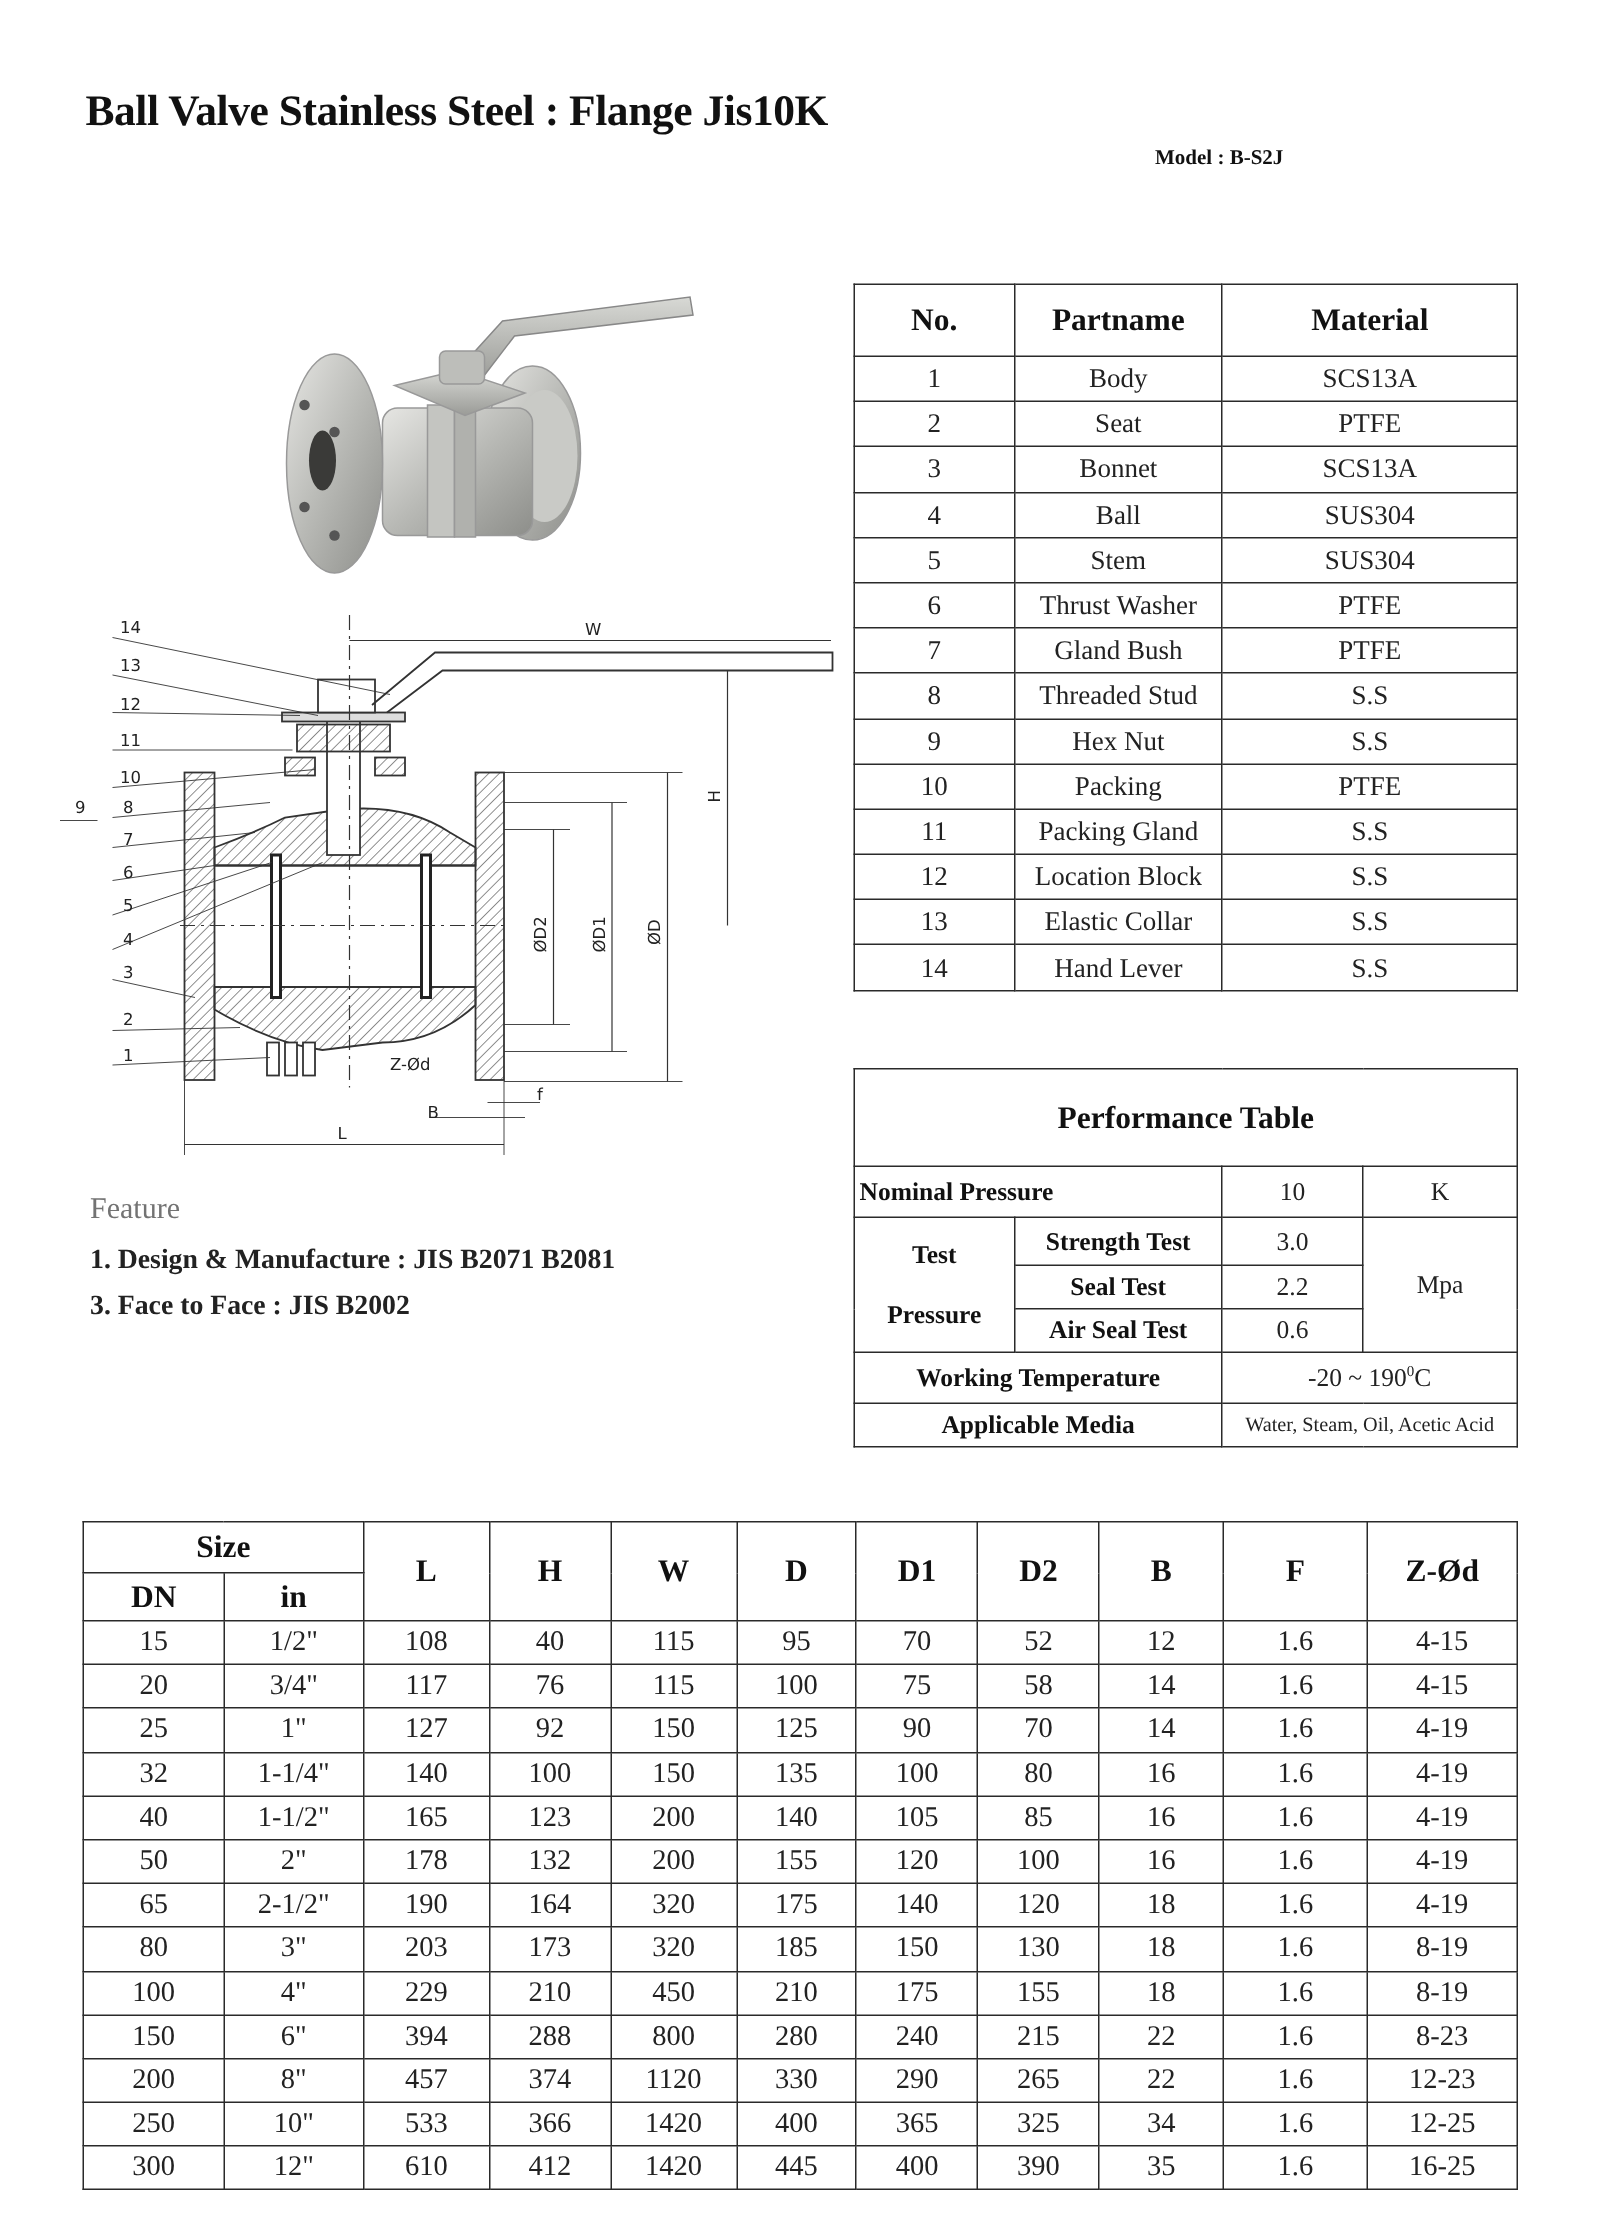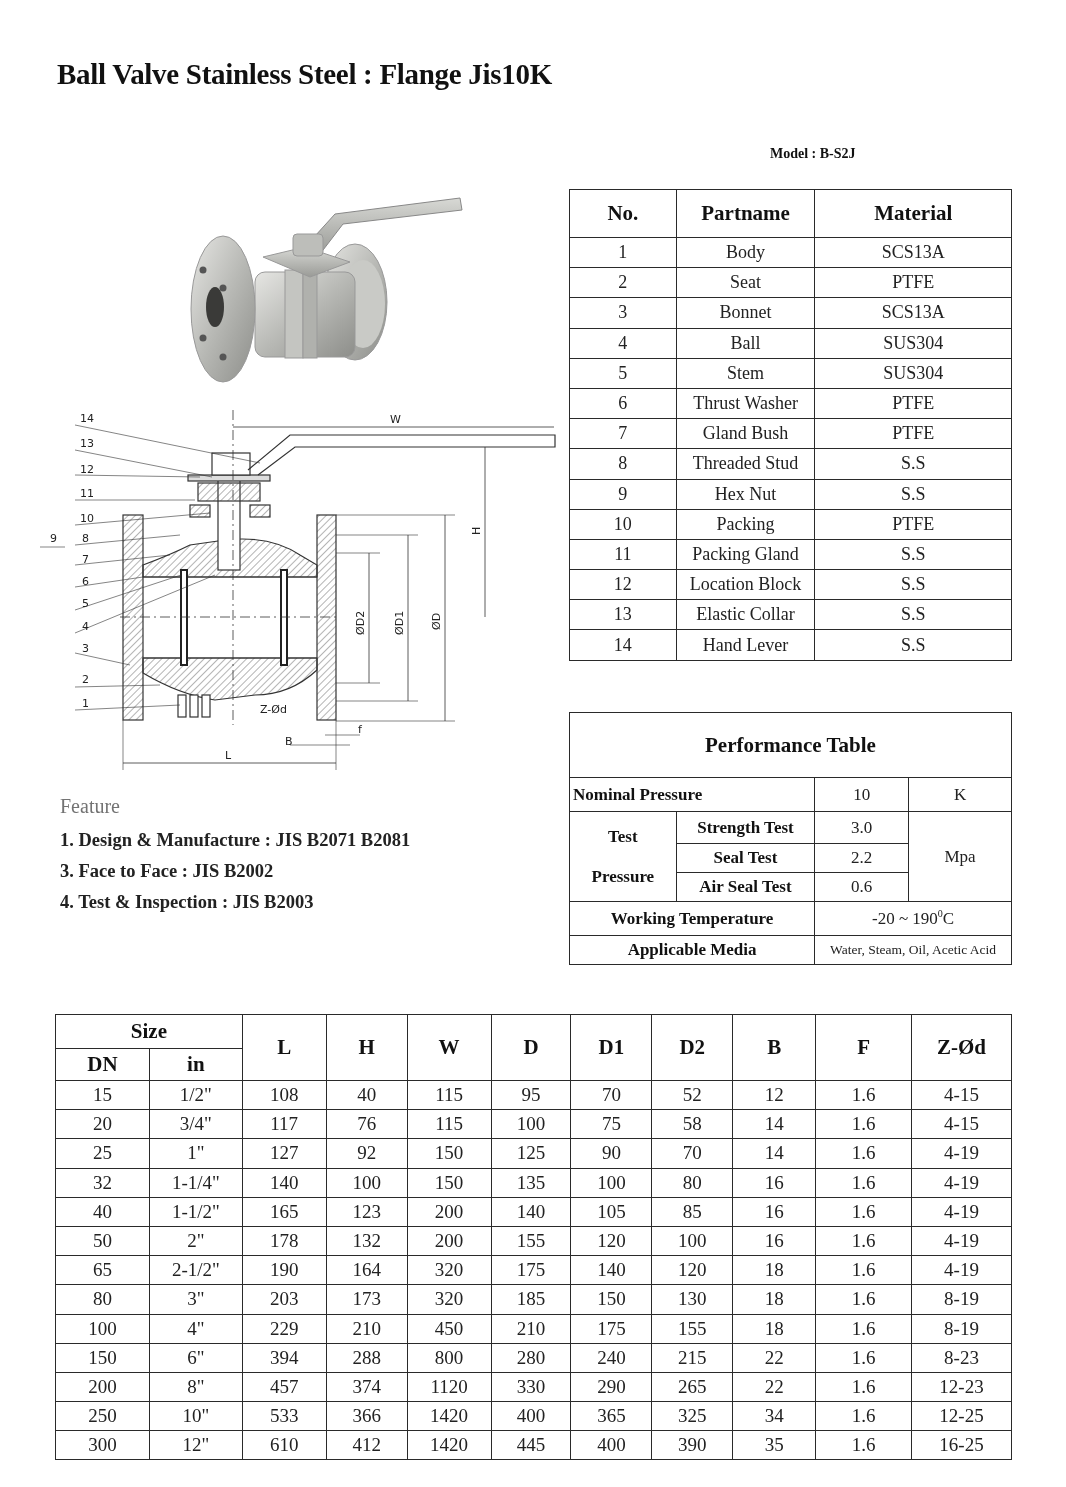--- a/index.html
+++ b/index.html
@@ -1,20 +1,20 @@
 <!DOCTYPE html>
 <html><head>
 <meta charset="utf-8">
 <style>
   * { box-sizing: border-box; margin: 0; padding: 0; }
   html, body { width: 1066px; height: 1487px; background: #ffffff; overflow: hidden; }
   body { position: relative; font-family: "Liberation Serif", "DejaVu Serif", serif; color: #1a1a1a; }
 
   .title { position: absolute; left: 57px; top: 58px; font-size: 29px; font-weight: bold; letter-spacing: -0.3px; color: #111; }
-  .model { position: absolute; left: 770px; top: 98px; font-size: 14px; font-weight: bold; color: #111; margin-top: 48px; }
+  .model { position: absolute; left: 770px; top: 98px; font-size: 14px; font-weight: bold; color: #111; }
 
   .photo { position: absolute; left: 185px; top: 192px; width: 285px; height: 200px; }
   .drawing { position: absolute; left: 40px; top: 405px; width: 520px; height: 375px; }
 
   table { border-collapse: collapse; position: absolute; padding-left: 28px; }
   td, th { border: 1.6px solid #2a2a2a; text-align: center; vertical-align: middle; font-weight: normal; color: #222; }
 
   
   .parts { left: 569px; top: 189px; width: 443px; }
   .parts th { height: 48px; font-size: 21px; font-weight: bold; color: #111; }
@@ -315,21 +315,20 @@
     <td colspan="2" class="small">Water, Steam, Oil, Acetic Acid</td>
   </tr>
 </tbody>
   </table>
 
 <div class="feature">
   <h3>Feature</h3>
   <ul>
     <li>1. Design &amp; Manufacture : JIS B2071  B2081</li>
     <li>3. Face to Face : JIS B2002</li>
-    <li>4. Test &amp; Inspection : JIS B2003</li>
   </ul>
 </div>
 
 <table class="dims">
   <colgroup>
     <col class="d-dn">
       <col class="d-in">
       <col class="d-l">
       <col class="d-h">
       <col class="d-w">

